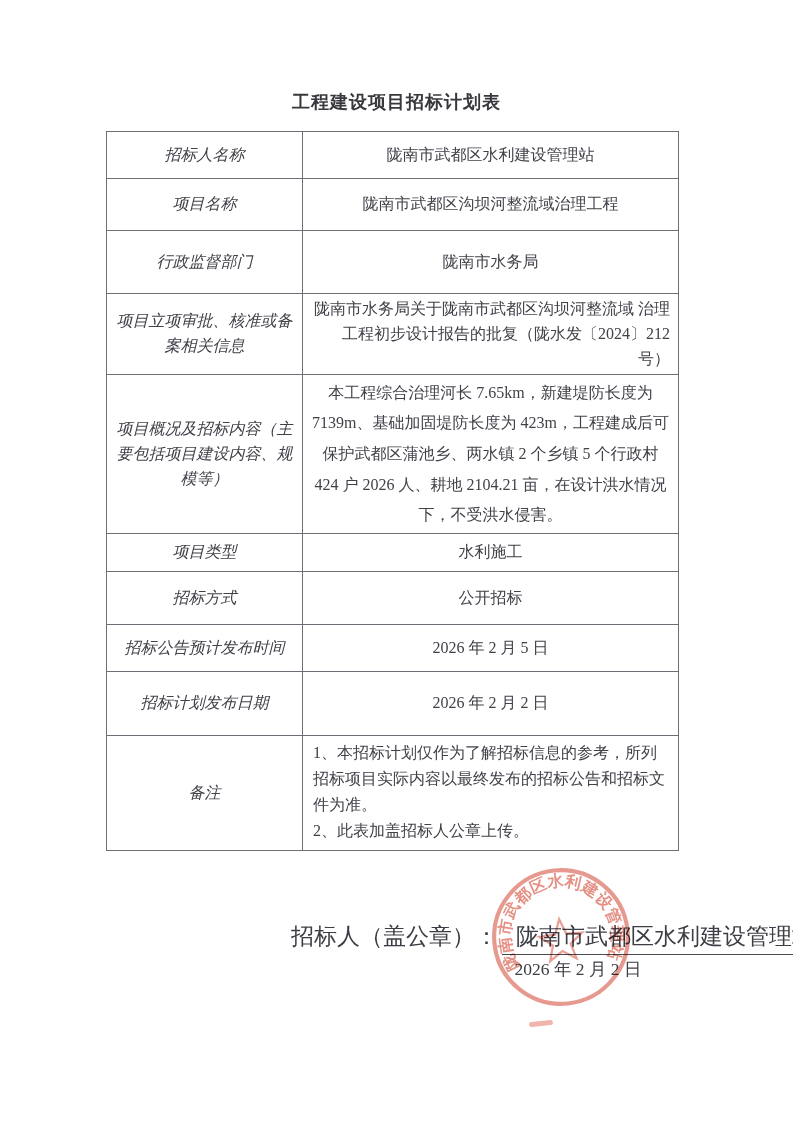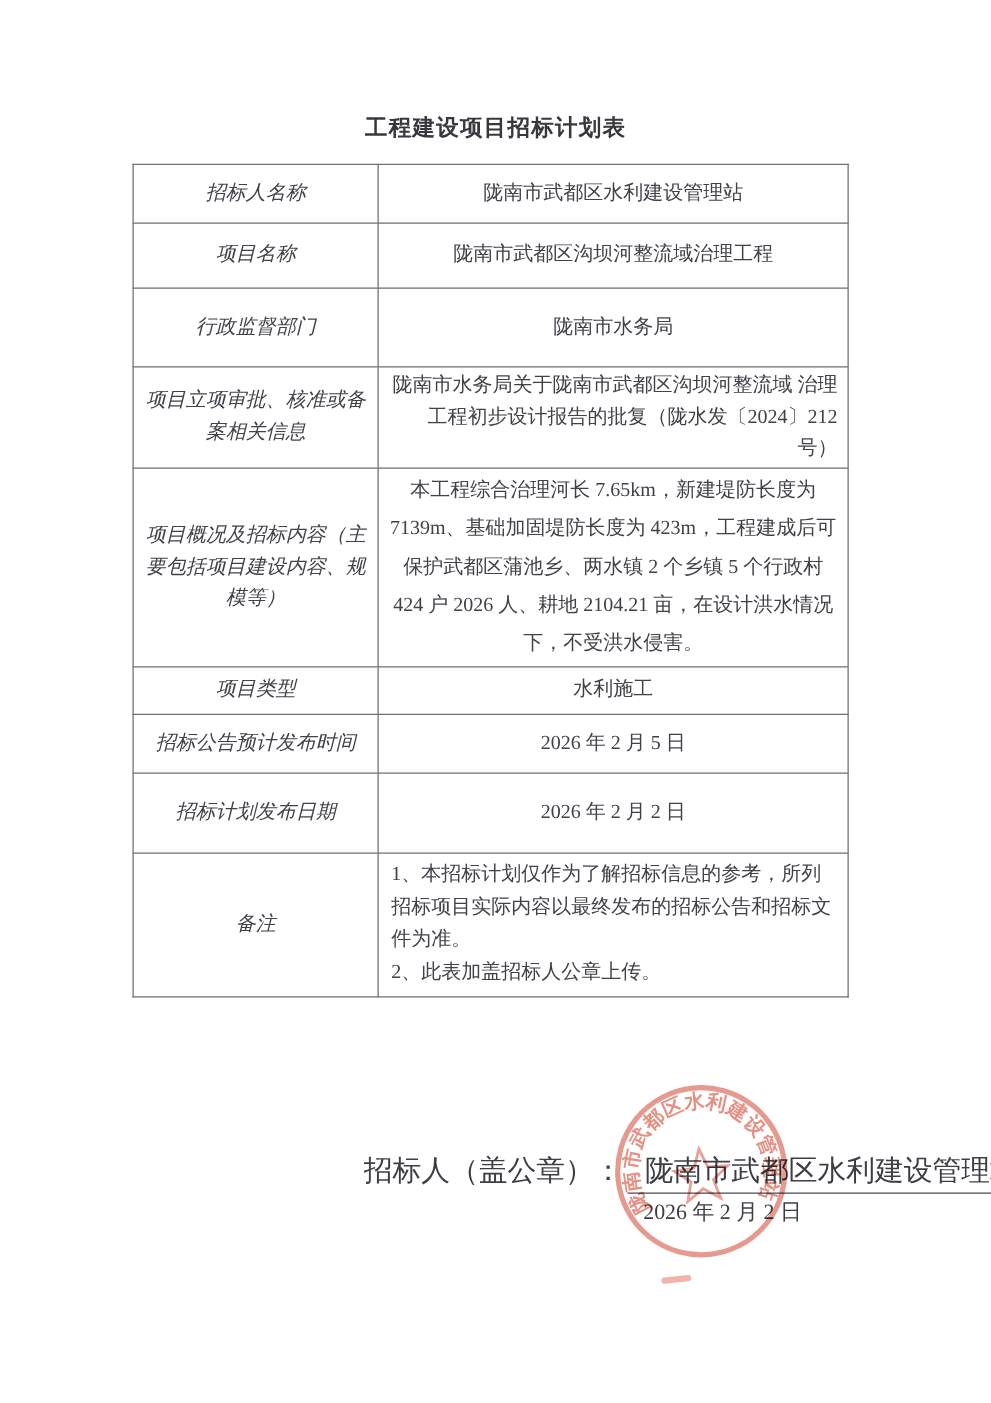--- a/index.html
+++ b/index.html
@@ -79,20 +79,24 @@
       <td class="cell-value align-left">陇南市水务局关于陇南市武都区沟坝河整流域 治理工程初步设计报告的批复（陇水发〔2024〕212 号）</td>
     </tr>
     <tr style="height:159px">
       <td class="cell-label">项目概况及招标内容（主要包括项目建设内容、规模等）</td>
       <td class="cell-value overview">本工程综合治理河长 7.65km，新建堤防长度为 7139m、基础加固堤防长度为 423m，工程建成后可保护武都区蒲池乡、两水镇 2 个乡镇 5 个行政村 424 户 2026 人、耕地 2104.21 亩，在设计洪水情况下，不受洪水侵害。</td>
     </tr>
     <tr style="height:38px">
       <td class="cell-label">项目类型</td>
       <td class="cell-value">水利施工</td>
     </tr>
+    <tr style="height:53px">
+      <td class="cell-label">招标方式</td>
+      <td class="cell-value">公开招标</td>
+    </tr>
     <tr style="height:47px">
       <td class="cell-label">招标公告预计发布时间</td>
       <td class="cell-value">2026 年 2 月 5 日</td>
     </tr>
     <tr style="height:64px">
       <td class="cell-label">招标计划发布日期</td>
       <td class="cell-value">2026 年 2 月 2 日</td>
     </tr>
     <tr style="height:111px">
       <td class="cell-label">备注</td>

